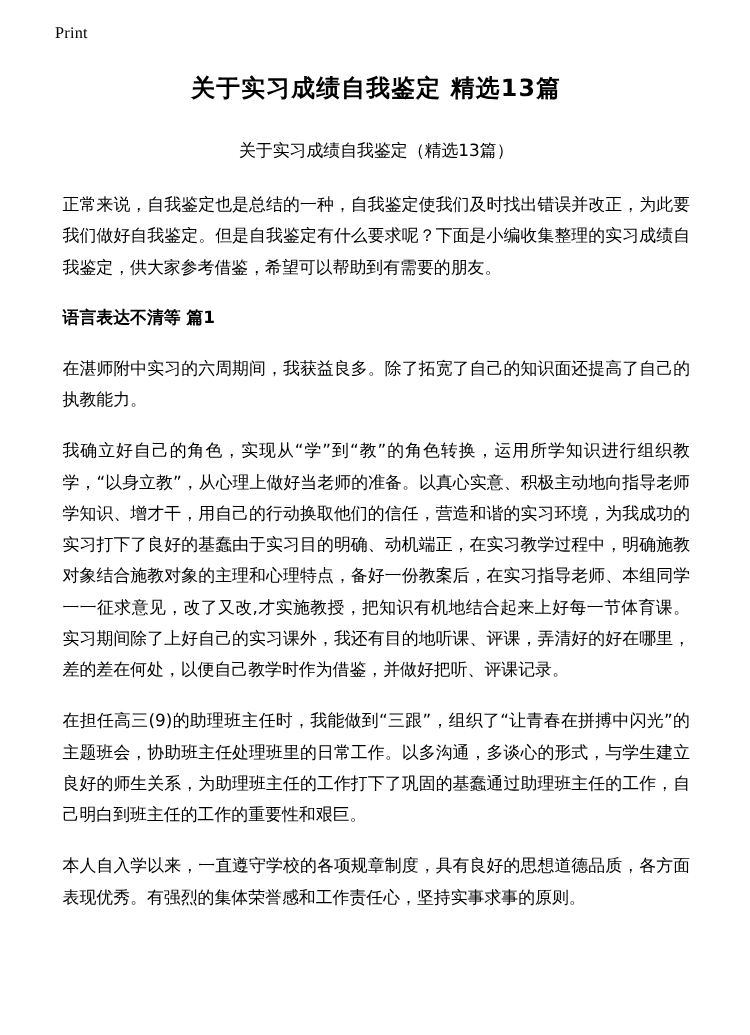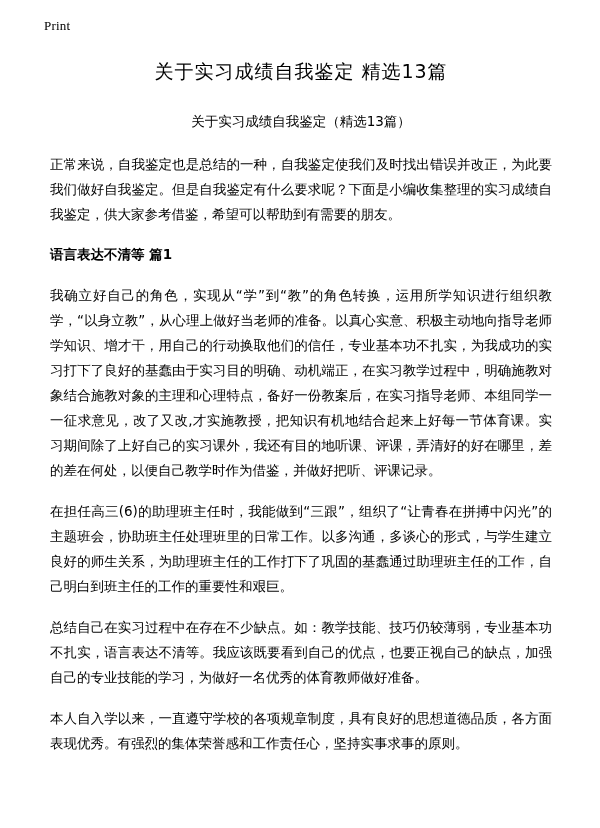--- a/index.html
+++ b/index.html
@@ -32,21 +32,21 @@
   }
   .content {
     position: absolute;
     top: 58px;
     left: 50px;
     width: 502px;
   }
   .doc-title {
     text-align: center;
     font-size: 19px;
-    font-weight: normal;
+    font-weight: bold;
     font-family: "DejaVu Sans", "Liberation Sans", sans-serif;
     letter-spacing: 1px;
     margin: 0 0 26px 0;
     line-height: 1.4;
   }
   .subtitle {
     font-size: 13.5px;
     font-family: "DejaVu Sans", "Liberation Sans", sans-serif;
     margin: 0 0 20px 0;
     line-height: 1.6;
@@ -78,19 +78,19 @@
   <div class="content">
 
     <h1 class="doc-title">关于实习成绩自我鉴定 精选13篇</h1>
 
     <div class="subtitle">关于实习成绩自我鉴定（精选13篇）</div>
 
     <p class="para">正常来说，自我鉴定也是总结的一种，自我鉴定使我们及时找出错误并改正，为此要我们做好自我鉴定。但是自我鉴定有什么要求呢？下面是小编收集整理的实习成绩自我鉴定，供大家参考借鉴，希望可以帮助到有需要的朋友。</p>
 
     <p class="heading">语言表达不清等 篇1</p>
 
-    <p class="para">我确立好自己的角色，实现从“学”到“教”的角色转换，运用所学知识进行组织教学，“以身立教”，从心理上做好当老师的准备。以真心实意、积极主动地向指导老师学知识、增才干，用自己的行动换取他们的信任，专业基本功不扎实，为我成功的实习打下了良好的基蠢由于实习目的明确、动机端正，在实习教学过程中，明确施教对象结合施教对象的主理和心理特点，备好一份教案后，在实习指导老师、本组同学一一征求意见，改了又改,才实施教授，把知识有机地结合起来上好每一节体育课。实习期间除了上好自己的实习课外，我还有目的地听课、评课，弄清好的好在哪里，差的差在何处，以便自己教学时作为借鉴，并做好把听、评课记录。</p>
-    <p class="para">在担任高三(6)的助理班主任时，我能做到“三跟”，组织了“让青春在拼搏中闪光”的主题班会，协助班主任处理班里的日常工作。以多沟通，多谈心的形式，与学生建立良好的师生关系，为助理班主任的工作打下了巩固的基蠢通过助理班主任的工作，自己明白到班主任的工作的重要性和艰巨。</p>
-    <p class="para">总结自己在实习过程中在存在不少缺点。如：教学技能、技巧仍较薄弱，专业基本功不扎实，语言表达不清等。我应该既要看到自己的优点，也要正视自己的缺点，加强自己的专业技能的学习，为做好一名优秀的体育教师做好准备。</p>
+    <p class="para">在湛师附中实习的六周期间，我获益良多。除了拓宽了自己的知识面还提高了自己的执教能力。</p>
+    <p class="para">我确立好自己的角色，实现从“学”到“教”的角色转换，运用所学知识进行组织教学，“以身立教”，从心理上做好当老师的准备。以真心实意、积极主动地向指导老师学知识、增才干，用自己的行动换取他们的信任，营造和谐的实习环境，为我成功的实习打下了良好的基蠢由于实习目的明确、动机端正，在实习教学过程中，明确施教对象结合施教对象的主理和心理特点，备好一份教案后，在实习指导老师、本组同学一一征求意见，改了又改,才实施教授，把知识有机地结合起来上好每一节体育课。实习期间除了上好自己的实习课外，我还有目的地听课、评课，弄清好的好在哪里，差的差在何处，以便自己教学时作为借鉴，并做好把听、评课记录。</p>
+    <p class="para">在担任高三(9)的助理班主任时，我能做到“三跟”，组织了“让青春在拼搏中闪光”的主题班会，协助班主任处理班里的日常工作。以多沟通，多谈心的形式，与学生建立良好的师生关系，为助理班主任的工作打下了巩固的基蠢通过助理班主任的工作，自己明白到班主任的工作的重要性和艰巨。</p>
     <p class="para">本人自入学以来，一直遵守学校的各项规章制度，具有良好的思想道德品质，各方面表现优秀。有强烈的集体荣誉感和工作责任心，坚持实事求事的原则。</p>
 
   </div>
 </div>
 
 </body></html>

